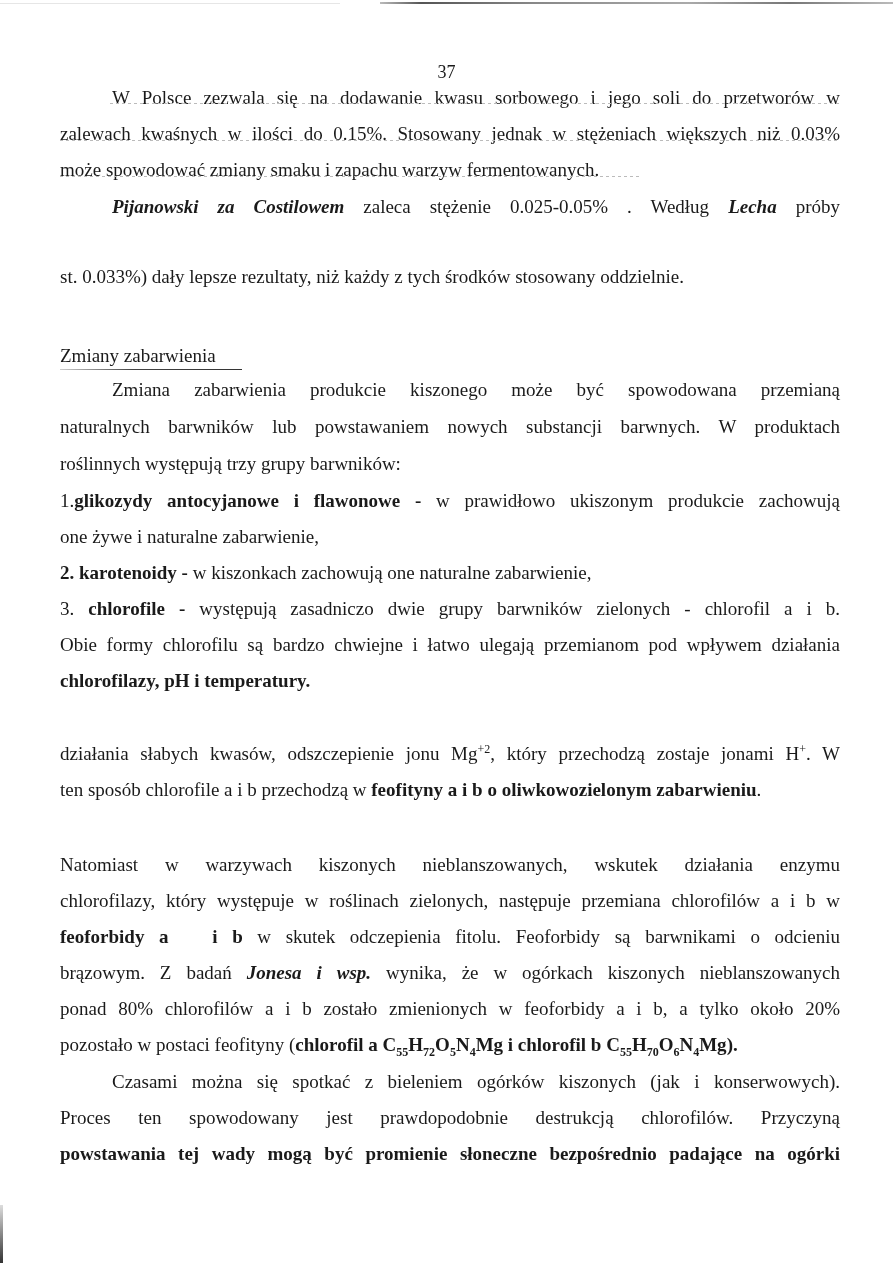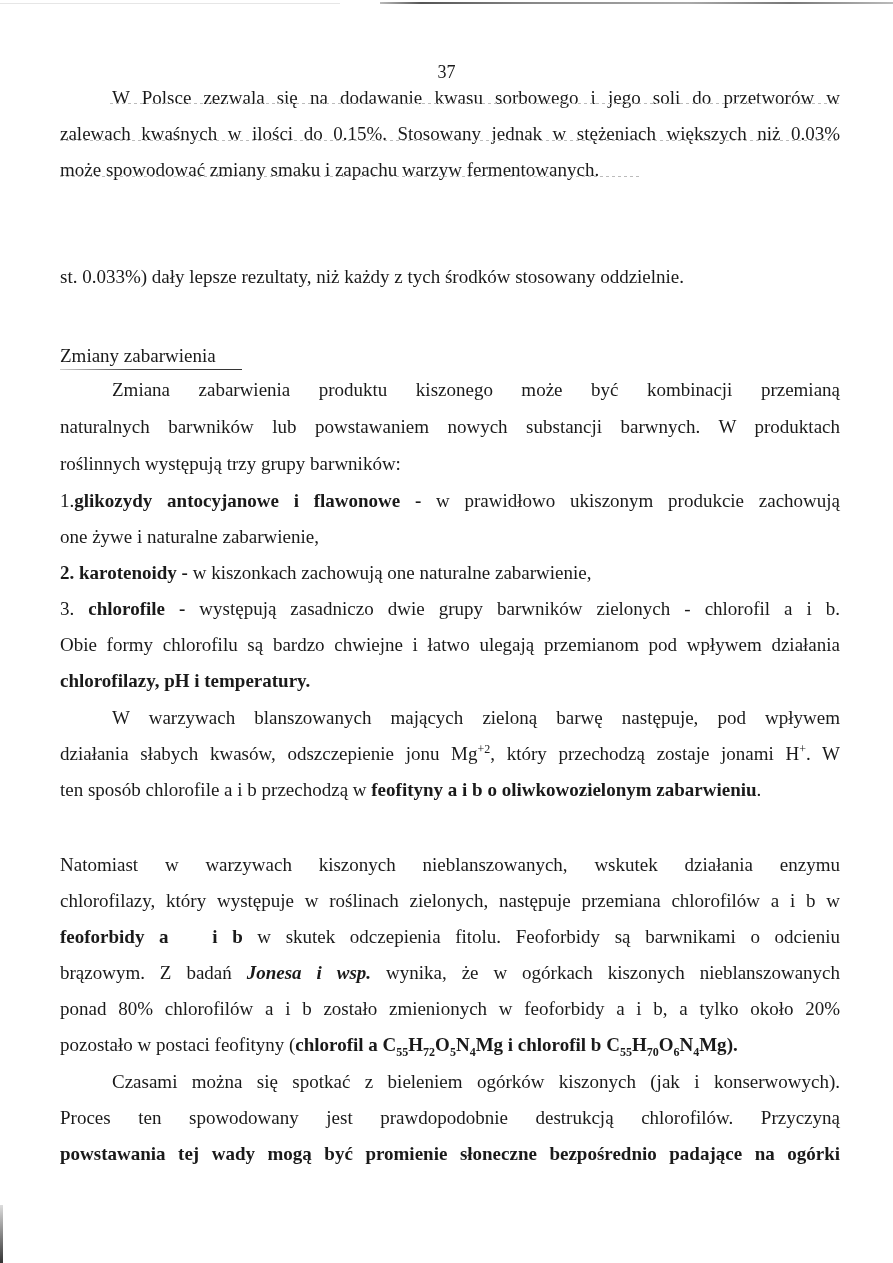--- a/index.html
+++ b/index.html
@@ -36,26 +36,32 @@
 
   <div class="pagenum">37</div>
 
   <div class="line indent" style="top:86px;">W Polsce zezwala się na dodawanie kwasu sorbowego i jego soli do przetworów w</div>
   <div class="line" style="top:122px;">zalewach kwaśnych w ilości do 0.15%. Stosowany jednak w stężeniach większych niż 0.03%</div>
   <div class="line last" style="top:158px;">może spowodować zmiany smaku i zapachu warzyw fermentowanych.</div>
   <div class="ul-dotted" style="left:110px; top:103px; width:730px;"></div>
   <div class="ul-dotted" style="left:60px; top:140px; width:780px;"></div>
   <div class="ul-dotted" style="left:60px; top:176px; width:580px;"></div>
 
+  <div class="line indent" style="top:195px;">
+    <span class="bi">Pijanowski za Costilowem</span>
+    <span>zaleca stężenie 0.025-0.05% . Według</span>
+    <span class="bi">Lecha</span>
+    <span>próby</span>
+  </div>
   <div class="line last" style="top:265px;">st. 0.033%) dały lepsze rezultaty, niż każdy z tych środków stosowany oddzielnie.</div>
 
   <div class="heading">Zmiany zabarwienia</div>
   <div class="heading-underline"></div>
 
-  <div class="line indent" style="top:378px;">Zmiana zabarwienia produktu kiszonego może być kombinacji przemianą</div>
+  <div class="line indent" style="top:378px;">Zmiana zabarwienia produkcie kiszonego może być spowodowana przemianą</div>
   <div class="line" style="top:415px;">naturalnych barwników lub powstawaniem nowych substancji barwnych. W produktach</div>
   <div class="line last" style="top:452px;">roślinnych występują trzy grupy barwników:</div>
 
   <div class="line" style="top:489px;">
     <span>1.</span><span class="b">glikozydy antocyjanowe i flawonowe -</span>
     <span>w prawidłowo ukiszonym produkcie zachowują</span>
   </div>
   <div class="line last" style="top:525px;">one żywe i naturalne zabarwienie,</div>
 
   <div class="line last" style="top:561px;">
@@ -65,21 +71,20 @@
   </div>
 
   <div class="line" style="top:597px;">
     <span>3.</span>
     <span class="b">chlorofile -</span>
     <span>występują zasadniczo dwie grupy   barwników zielonych - chlorofil a i b.</span>
   </div>
   <div class="line" style="top:633px;">Obie formy chlorofilu są bardzo chwiejne i łatwo ulegają przemianom pod wpływem działania</div>
   <div class="line last b" style="top:669px;">chlorofilazy, pH i temperatury.</div>
 
-  <div class="line indent" style="top:706px;">W warzywach blanszowanych mających zieloną barwę następuje, pod wpływem</div>
   <div class="line" style="top:742px;">
     <span>działania słabych kwasów, odszczepienie jonu Mg</span><sup>+2</sup><span>, który przechodzą zostaje jonami H</span><sup>+</sup><span>. W</span>
   </div>
   <div class="line last" style="top:778px;">
     <span>ten sposób chlorofile a i b przechodzą w</span>
     <span class="b">feofityny a i b o oliwkowozielonym zabarwieniu</span><span>.</span>
   </div>
 
   <div class="line" style="top:853px;">Natomiast w warzywach kiszonych nieblanszowanych, wskutek działania enzymu</div>
   <div class="line" style="top:889px;">chlorofilazy, który występuje w roślinach zielonych, następuje przemiana chlorofilów a i b w</div>

